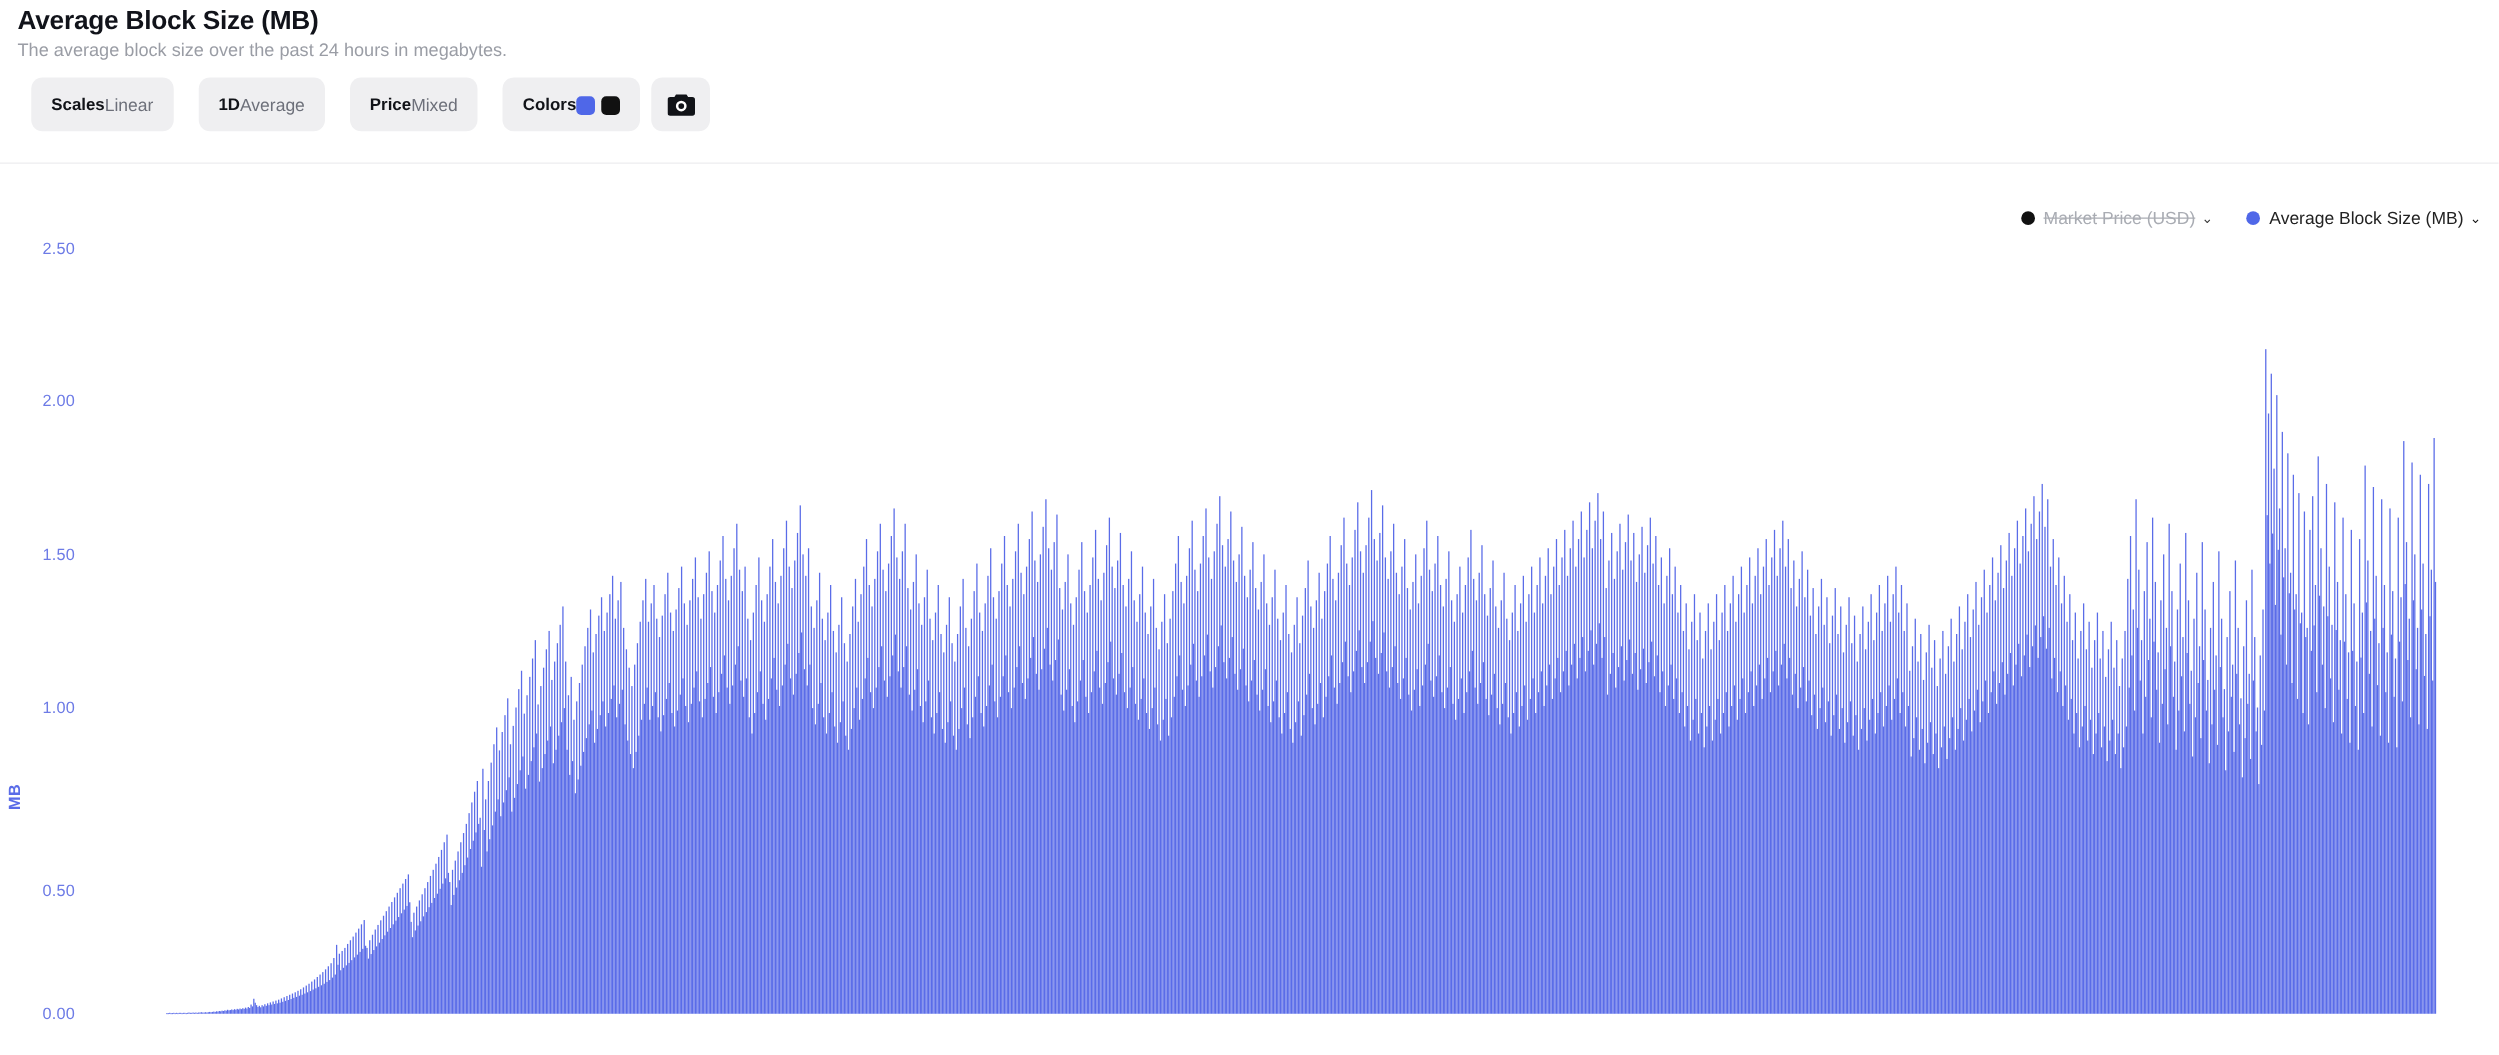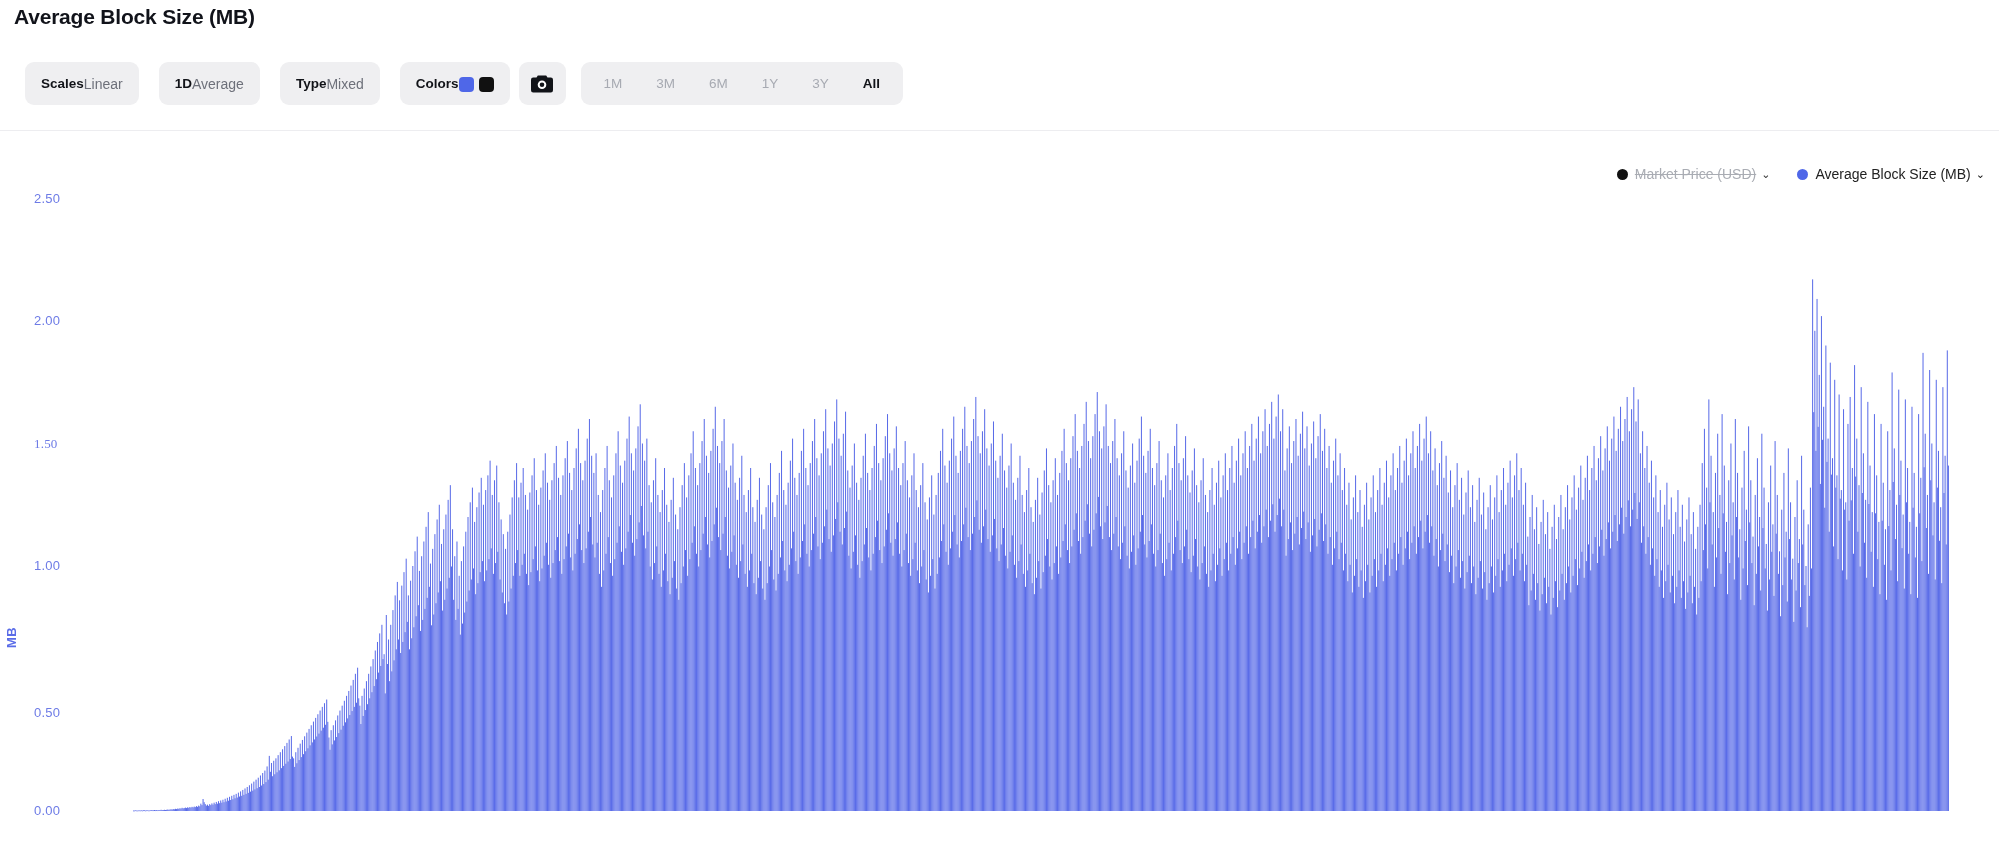--- a/index.html
+++ b/index.html
@@ -79,63 +79,56 @@
 
   .bars-svg { position:absolute; left:0; top:0; }
 </style>
 </head>
 <body>
 
 <div id="app">
 
   <div class="header">
     <h1 class="chart-title">Average Block Size (MB)</h1>
+    <p class="chart-subtitle">The average block size over the past 24 hours in megabytes.</p>
   </div>
 
   <div class="toolbar">
 
     <button class="tb-btn">
       <span class="tb-label">Scales</span>
       <span class="tb-value">Linear</span>
     </button>
 
     <button class="tb-btn">
       <span class="tb-label">1D</span>
       <span class="tb-value">Average</span>
     </button>
 
     <button class="tb-btn">
-      <span class="tb-label">Type</span>
+      <span class="tb-label">Price</span>
       <span class="tb-value">Mixed</span>
     </button>
 
     <button class="tb-btn">
       <span class="tb-label">Colors</span>
       <span class="tb-swatches">
         <span class="swatch" style="background:#4f67e8"></span>
         <span class="swatch" style="background:#111111"></span>
       </span>
     </button>
 
     <button class="tb-camera">
       <svg width="22" height="19" viewBox="0 0 22 19">
         <path d="M2.2 3.6h3.3l1.3-2.1h8.4l1.3 2.1h3.3A2.2 2.2 0 0 1 22 5.8v10.5a2.2 2.2 0 0 1-2.2 2.2H2.2A2.2 2.2 0 0 1 0 16.3V5.8a2.2 2.2 0 0 1 2.2-2.2z" fill="#111318"></path>
         <circle cx="11" cy="10.8" r="4.3" fill="#ffffff"></circle>
         <circle cx="11" cy="10.8" r="2.3" fill="#111318"></circle>
       </svg>
     </button>
 
-    <div class="range-group">
-      <button class="range-btn">1M</button>
-      <button class="range-btn">3M</button>
-      <button class="range-btn">6M</button>
-      <button class="range-btn">1Y</button>
-      <button class="range-btn">3Y</button>
-      <button class="range-btn active">All</button>
-    </div>
   </div>
 
   <div class="divider"></div>
 
   <div class="legend">
     <div class="legend-item disabled">
       <span class="legend-dot" style="background:#111111"></span>
       <span class="legend-text">Market Price (USD)</span>
       <span class="legend-caret">⌄</span>
     </div>
@@ -1792,20 +1785,20 @@
         <rect x="1944.58" y="295.75" width="1.02" height="355.25" fill="#5a6ce8"></rect>
         <rect x="1945.69" y="384.44" width="1.02" height="266.56" fill="#5a6ce8"></rect>
         <rect x="1946.79" y="190.40" width="1.02" height="460.60" fill="#5a6ce8"></rect>
         <rect x="1947.90" y="305.55" width="1.02" height="345.45" fill="#5a6ce8"></rect>
       </svg>
 
     <div class="y-axis-title">MB</div>
 
     <div class="y-tick" id="yt0" style="top: 30.5px;">2.50</div>
     <div class="y-tick" id="yt1" style="top: 153px;">2.00</div>
-    <div class="y-tick" id="yt2" style="top: 275.5px; font-family: Liberation Serif, serif;">1.50</div>
+    <div class="y-tick" id="yt2" style="top: 275.5px;">1.50</div>
     <div class="y-tick" id="yt3" style="top: 398px;">1.00</div>
     <div class="y-tick" id="yt4" style="top: 520.5px; margin-top: 24px;">0.50</div>
     <div class="y-tick" id="yt5" style="top: 643px;">0.00</div>
 
   </div>
 
 </div>
 
 </body></html>

